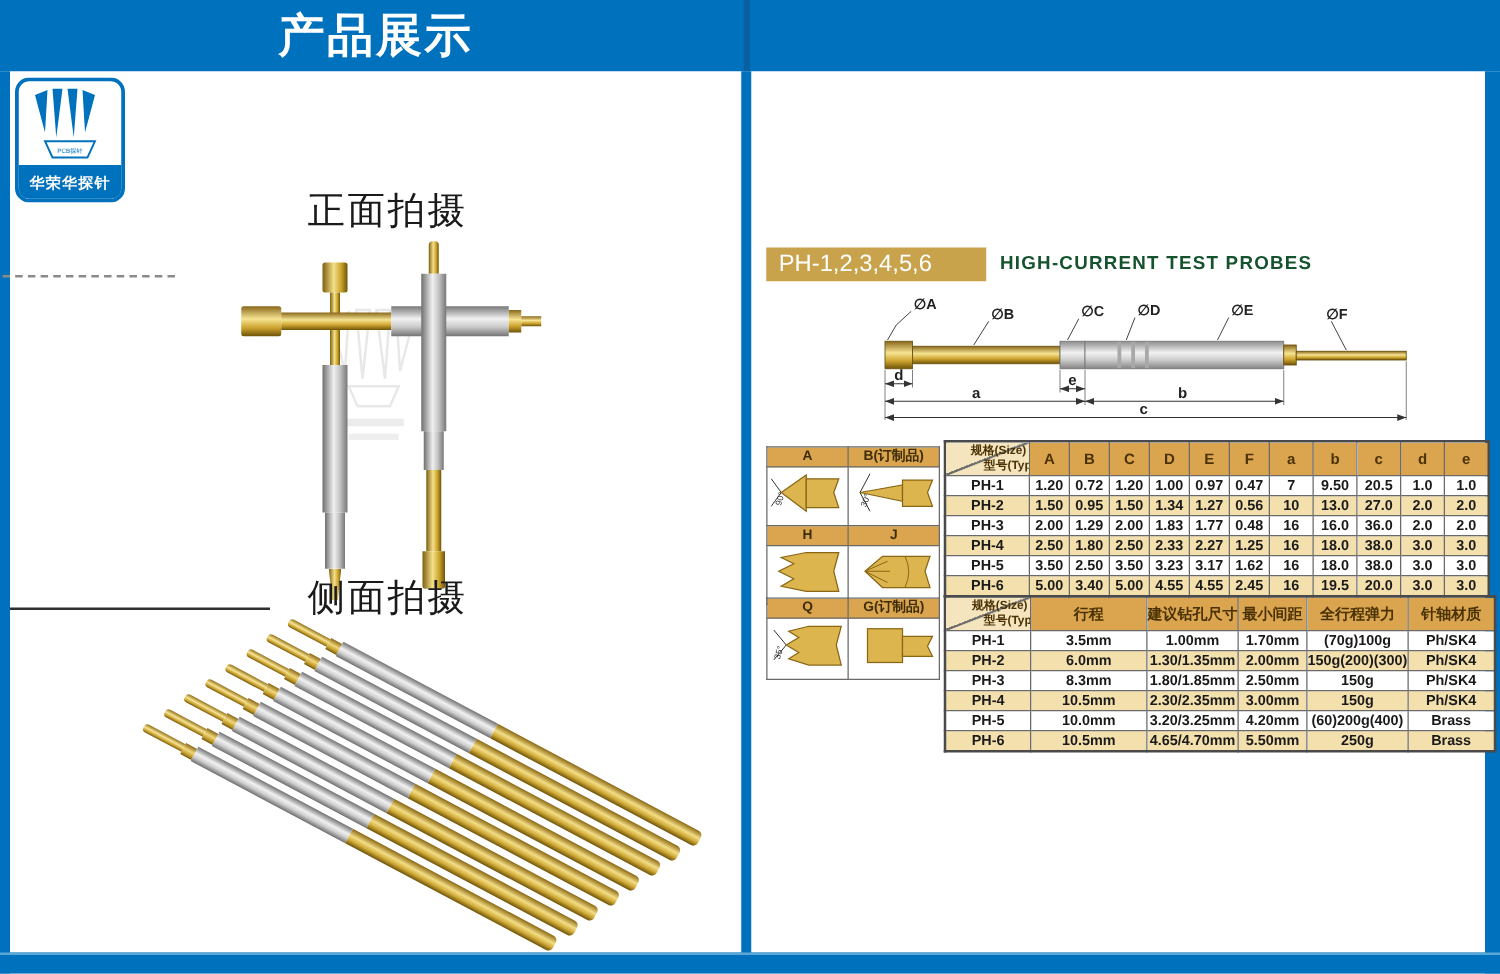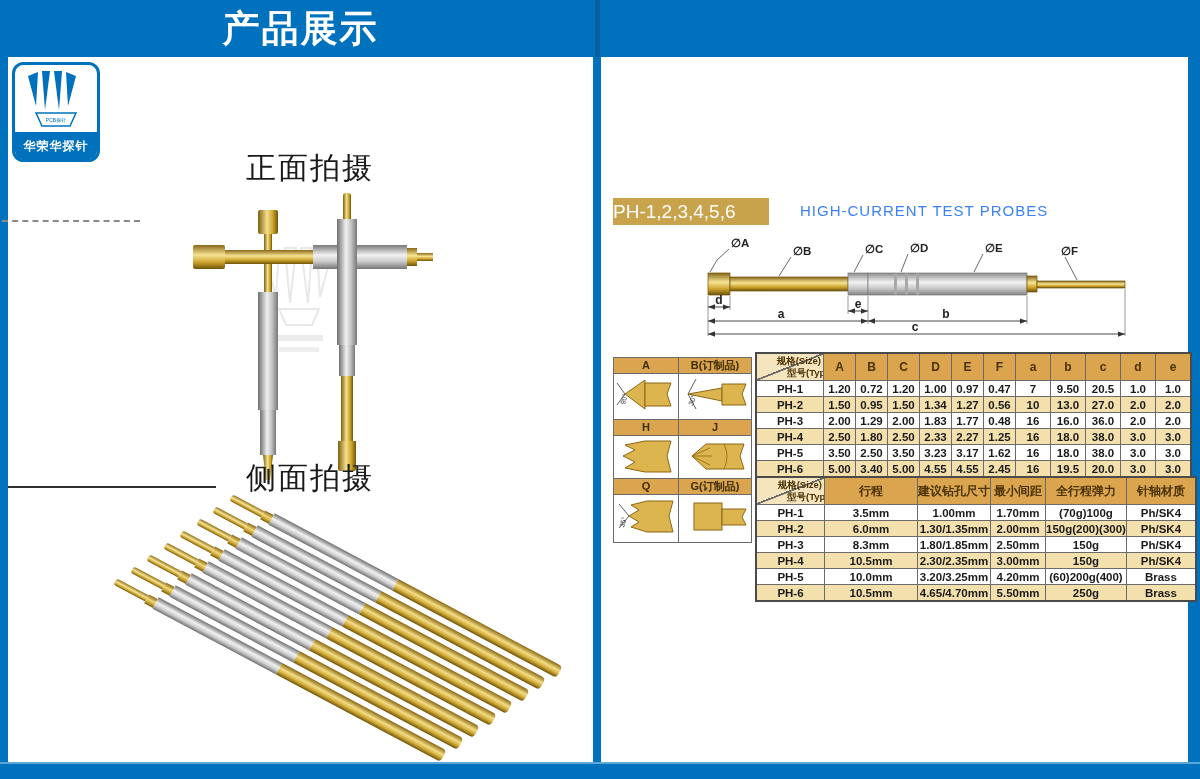--- a/index.html
+++ b/index.html
@@ -46,23 +46,23 @@
   .ftip{width:36px;height:7px;border-radius:3px 0 0 3px;
         background:linear-gradient(180deg,#93701a,#f6e492 45%,#c9a12f 75%,#77590e);}
   .fshd{width:10px;height:10px;
         background:linear-gradient(180deg,#8a671a,#f1d877 45%,#bb9426 80%,#6f5408);}
   .fbar{width:140px;height:13px;
         background:linear-gradient(180deg,#737373,#f1f1f1 42%,#cecece 68%,#6e6e6e);}
   .ftail{width:186px;height:13px;border-radius:0 4px 4px 0;
         background:linear-gradient(180deg,#8a6712,#f3dd85 42%,#d1ab38 70%,#6d5208);}
 
   
-  .badge{position:absolute;left:613px;top:198px;width:156px;height:27px;background:#C9A24C;
-         color:#fff;font-size:19px;line-height:27px;box-sizing:border-box;}
-  .series{position:absolute;left:800px;top:202px;color:#3b82f6;font-size:15px;font-weight:normal;
+  .badge{position:absolute;left:613px;top:198px;width:176px;height:27px;background:#C9A24C;
+         color:#fff;font-size:19px;line-height:27px;padding-left:10px;box-sizing:border-box;}
+  .series{position:absolute;left:800px;top:202px;color:#14532d;font-size:15px;font-weight:bold;
           letter-spacing:1px;}
   .diagram{position:absolute;left:693px;top:230px;}
 
   
   .tipbox{position:absolute;left:613px;border-collapse:collapse;}
   .tb1{top:357px;} .tb2{top:478px;}
   .tipbox td{border:1px solid #6a6a6a;padding:0;}
   .tip-hdr{background:#DAA54E;color:#3d2c05;font-size:11px;font-weight:bold;
            text-align:center;height:15px;line-height:15px;}
   .tip-img{background:#fff;height:43px;text-align:center;vertical-align:middle;}

